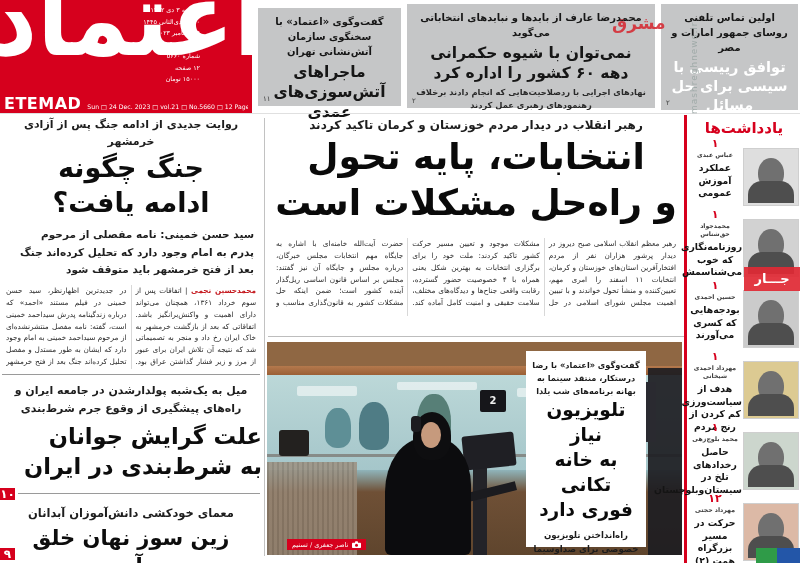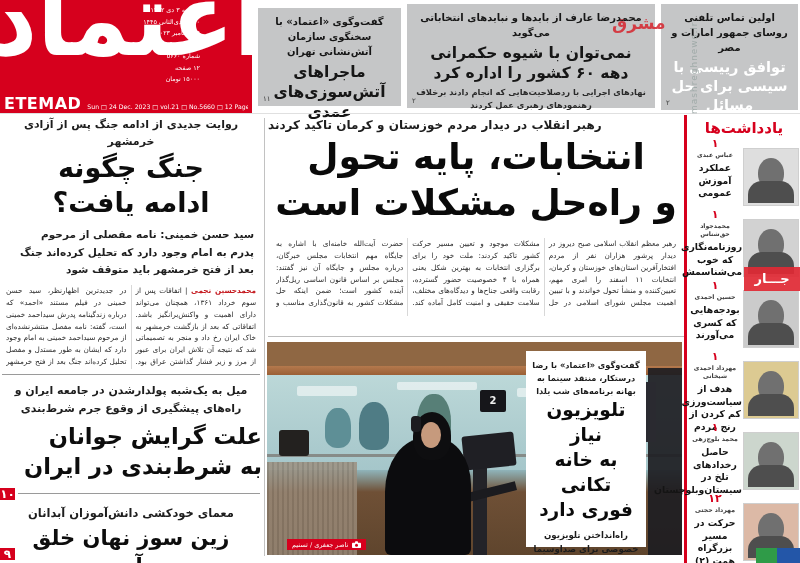--- a/index.html
+++ b/index.html
@@ -46,21 +46,21 @@
   .bet-kicker{font-size:11px;font-weight:bold;text-align:center;line-height:1.6;margin-top:7px;padding:0 14px;}
   .bet-title{font-size:22.5px;font-weight:bold;line-height:1.32;color:#0d0d0d;margin-top:5px;letter-spacing:-.4px;}
   .divider-row{position:relative;margin-top:6px;height:12px;}
   .divider-row .line{position:absolute;left:18px;right:2px;top:5px;border-top:1px solid #9a9a9a;}
   .red-page{background:#d6001d;color:#fff;font-size:12px;width:15px;height:12px;
     line-height:12px;text-align:center;font-weight:bold;}
   .abd-kicker{font-size:11.5px;font-weight:bold;text-align:center;margin-top:6px;}
   .abd-title{font-size:21px;font-weight:bold;text-align:center;line-height:1.35;color:#0d0d0d;margin-top:4px;letter-spacing:-.4px;}
   
   .center-col{left:268px;top:116px;width:416px;}
-  .lead-kicker{font-size:12px;font-weight:bold;text-align:left;line-height:1.5;}
+  .lead-kicker{font-size:12px;font-weight:bold;text-align:center;line-height:1.5;}
   .lead-title{font-size:36px;font-weight:bold;text-align:center;line-height:1.28;color:#0a0a0a;letter-spacing:-1px;}
   .lead-body{margin:12px 8px 0;column-count:3;height:78px;}
   .center-hr{left:268px;top:336px;width:416px;border-top:1px solid #bdbdbd;}
   
   .photo{left:267px;top:342px;width:415px;height:213px;overflow:hidden;
     background:linear-gradient(180deg,#8f6743 0,#8f6743 24px,#b4794d 24px,#9a5f35 33px,
       #bcd8d8 33px,#a5c6ca 128px,#8fb4ba 128px,#6f5036 150px,#5f452d 213px);}
   .glass-light{position:absolute;background:rgba(255,255,255,.55);border-radius:2px;}
   .person{position:absolute;border-radius:45% 45% 12px 12px;}
   .deskline{position:absolute;left:0;right:0;height:3px;background:#70625a;opacity:.6;}

